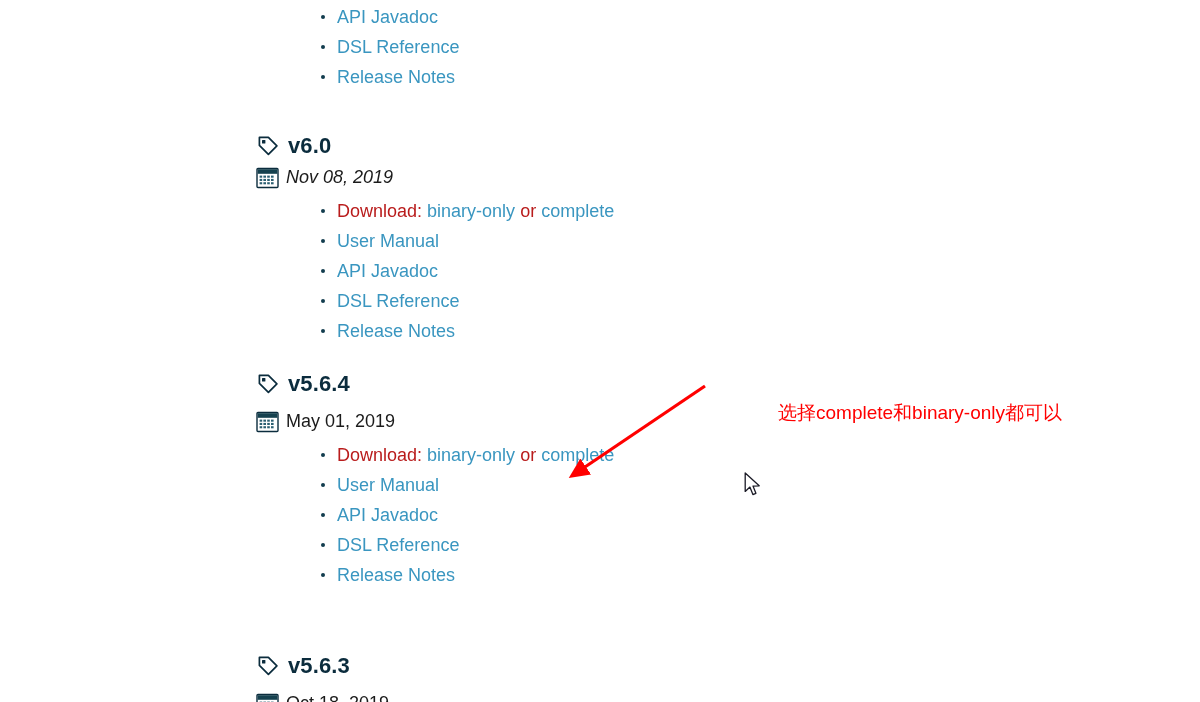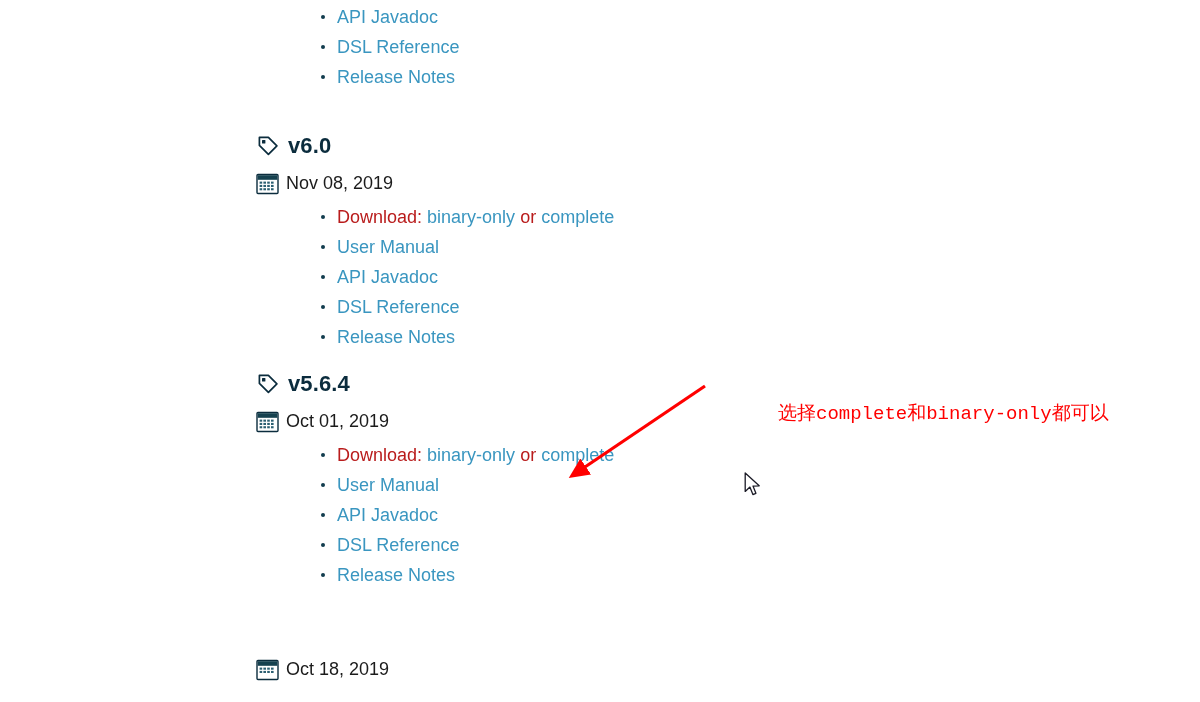--- a/index.html
+++ b/index.html
@@ -118,21 +118,21 @@
     inset: 0;
     pointer-events: none;
   }
   .annot-text {
     position: absolute;
     left: 778px;
     top: 400px;
     font-size: 19px;
     color: #ff0000;
     white-space: nowrap;
-    font-family: Liberation Mono, monospace;
+    font-family: Liberation Sans, sans-serif;
   }
   .cursor {
     position: absolute;
     left: 744px;
     top: 472px;
     width: 18px;
     height: 26px;
   }
 </style>
 </head>
@@ -160,21 +160,21 @@
     <div class="ver-head">
       <span class="icon-slot">
         <svg class="tag-icon" viewBox="0 0 24 24" fill="none">
           <path d="M3.4 3.4 L12.4 3.4 L20.9 11.9 L12.4 20.4 L3.4 11.4 Z" stroke="#0b2c3d" stroke-width="1.7" stroke-linejoin="round"></path>
           <rect x="6.0" y="6.0" width="3.4" height="3.4" rx="0.5" fill="#0b2c3d"></rect>
         </svg>
       </span>
       <span class="ver-title">v6.0</span>
     </div>
 
-    <div class="date-row" style="margin-top:6px;">
+    <div class="date-row" style="font-style:italic;">
       <span class="icon-slot">
         <svg class="cal-icon" viewBox="0 0 23 22" fill="none">
           <rect x="1" y="1.5" width="21" height="19" rx="1" fill="#ffffff" stroke="#0b2c3d" stroke-width="1.4"></rect>
           <rect x="1.7" y="2.2" width="19.6" height="4.6" fill="#15414f"></rect>
           <g fill="#2b5f72">
             <rect x="3.6" y="8.6" width="2.6" height="2.1"></rect>
             <rect x="7.4" y="8.6" width="2.6" height="2.1"></rect>
             <rect x="11.2" y="8.6" width="2.6" height="2.1"></rect>
             <rect x="15.0" y="8.6" width="2.6" height="2.1"></rect>
             <rect x="3.6" y="11.9" width="2.6" height="2.1"></rect>
@@ -241,21 +241,21 @@
             <rect x="7.4" y="11.9" width="2.6" height="2.1"></rect>
             <rect x="11.2" y="11.9" width="2.6" height="2.1"></rect>
             <rect x="15.0" y="11.9" width="2.6" height="2.1"></rect>
             <rect x="3.6" y="15.2" width="2.6" height="2.1"></rect>
             <rect x="7.4" y="15.2" width="2.6" height="2.1"></rect>
             <rect x="11.2" y="15.2" width="2.6" height="2.1"></rect>
             <rect x="15.0" y="15.2" width="2.6" height="2.1"></rect>
           </g>
         </svg>
       </span>
-      <span class="date-text">Oct 01, 2019</span>
+      <span class="date-text">May 01, 2019</span>
     </div>
 
     <ul class="bullets" style="margin-top:4px;">
       <li>
         <span class="dot"></span>
         <span class="plain">Download:</span><span>&nbsp;</span><a class="lnk" style="text-decoration:none;">binary-only</a><span>&nbsp;</span><span class="plain">or</span><span>&nbsp;</span><a class="lnk" style="text-decoration:none;">complete</a>
       </li>
       <li>
         <span class="dot"></span>
         <a class="lnk" style="text-decoration:none;">User Manual</a>
@@ -270,20 +270,29 @@
       </li>
       <li>
         <span class="dot"></span>
         <a class="lnk" style="text-decoration:none;">Release Notes</a>
       </li>
     </ul>
   </div>
 
   <div class="release-block" style="top:650px;">
 
+    <div class="ver-head">
+      <span class="icon-slot">
+        <svg class="tag-icon" viewBox="0 0 24 24" fill="none">
+          <path d="M3.4 3.4 L12.4 3.4 L20.9 11.9 L12.4 20.4 L3.4 11.4 Z" stroke="#0b2c3d" stroke-width="1.7" stroke-linejoin="round"></path>
+          <rect x="6.0" y="6.0" width="3.4" height="3.4" rx="0.5" fill="#0b2c3d"></rect>
+        </svg>
+      </span>
+      <span class="ver-title">v5.6.3</span>
+    </div>
 
     <div class="date-row" style="margin-top:6px;">
       <span class="icon-slot">
         <svg class="cal-icon" viewBox="0 0 23 22" fill="none">
           <rect x="1" y="1.5" width="21" height="19" rx="1" fill="#ffffff" stroke="#0b2c3d" stroke-width="1.4"></rect>
           <rect x="1.7" y="2.2" width="19.6" height="4.6" fill="#15414f"></rect>
           <g fill="#2b5f72">
             <rect x="3.6" y="8.6" width="2.6" height="2.1"></rect>
             <rect x="7.4" y="8.6" width="2.6" height="2.1"></rect>
             <rect x="11.2" y="8.6" width="2.6" height="2.1"></rect>

